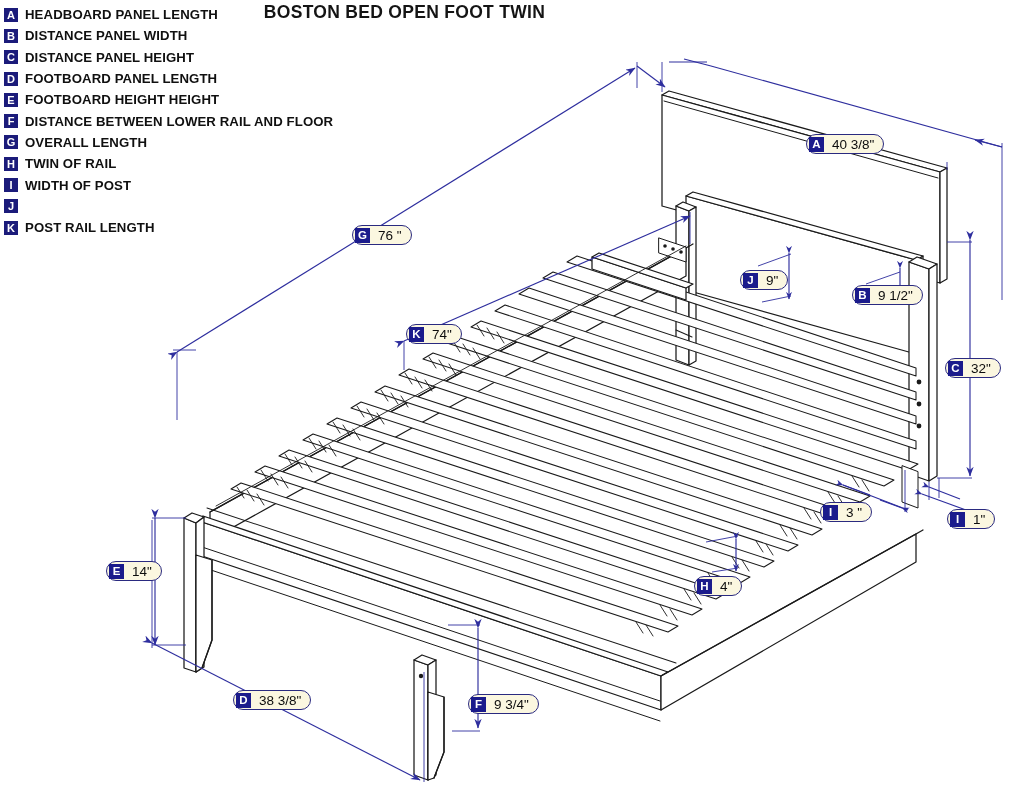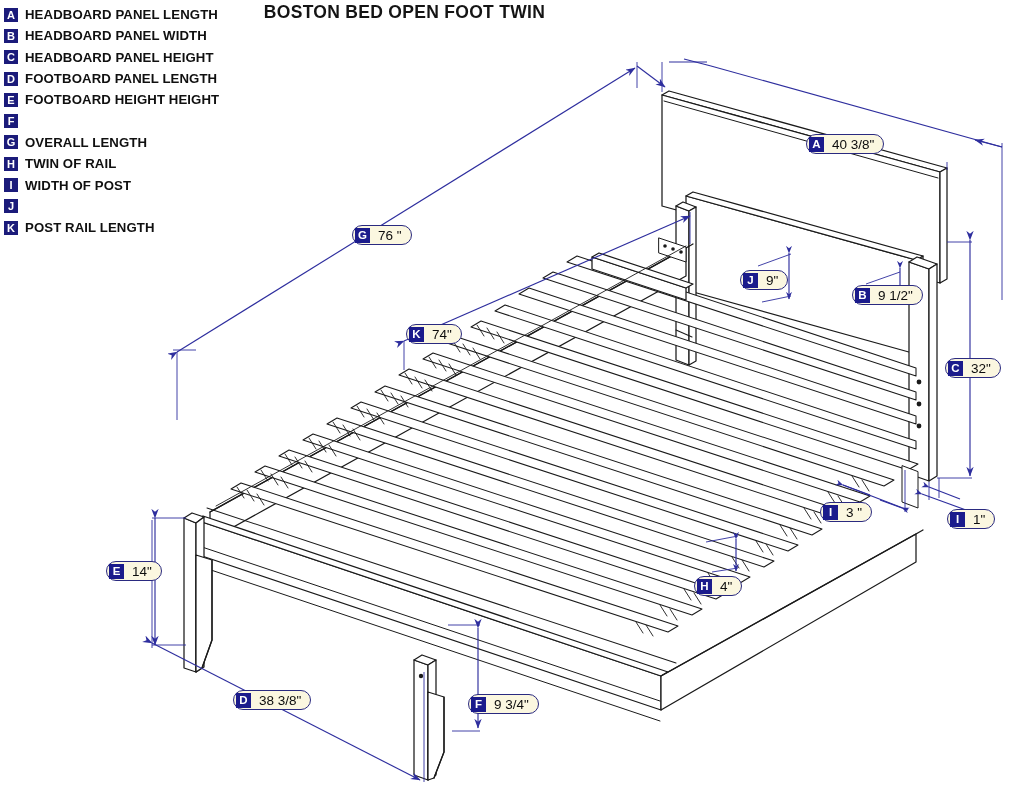--- a/index.html
+++ b/index.html
@@ -325,36 +325,37 @@
 
   <div id="title">BOSTON BED OPEN FOOT TWIN</div>
 
   <div id="legend">
     <div class="legend-row">
       <span class="legend-badge">A</span>
       <span class="legend-text">HEADBOARD PANEL LENGTH</span>
     </div>
     <div class="legend-row">
       <span class="legend-badge">B</span>
-      <span class="legend-text">HEADBOARD PANEL WIDTH</span>
+      <span class="legend-text">DISTANCE PANEL WIDTH</span>
     </div>
     <div class="legend-row">
       <span class="legend-badge">C</span>
-      <span class="legend-text">HEADBOARD PANEL HEIGHT</span>
+      <span class="legend-text">DISTANCE PANEL HEIGHT</span>
     </div>
     <div class="legend-row">
       <span class="legend-badge">D</span>
       <span class="legend-text">FOOTBOARD PANEL LENGTH</span>
     </div>
     <div class="legend-row">
       <span class="legend-badge">E</span>
       <span class="legend-text">FOOTBOARD HEIGHT HEIGHT</span>
     </div>
     <div class="legend-row">
       <span class="legend-badge">F</span>
+      <span class="legend-text">DISTANCE BETWEEN LOWER RAIL AND FLOOR</span>
     </div>
     <div class="legend-row">
       <span class="legend-badge">G</span>
       <span class="legend-text">OVERALL LENGTH</span>
     </div>
     <div class="legend-row">
       <span class="legend-badge">H</span>
       <span class="legend-text">TWIN OF RAIL</span>
     </div>
     <div class="legend-row">

